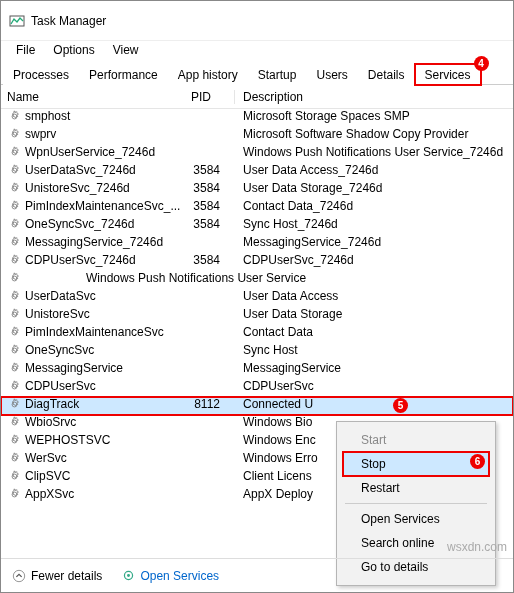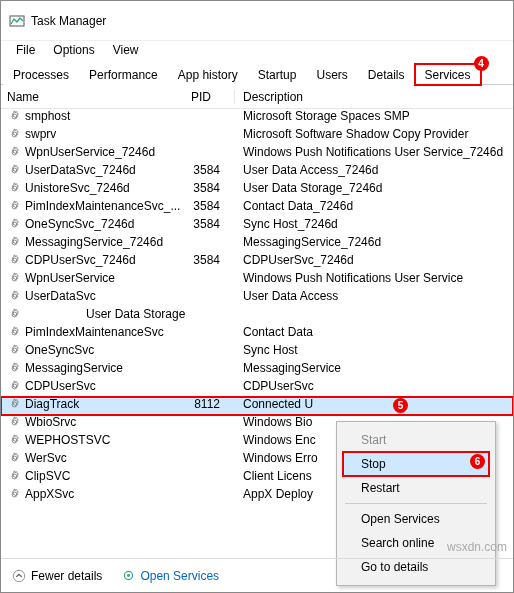--- a/index.html
+++ b/index.html
@@ -176,21 +176,20 @@
       <span class="pid">3584</span>
       <span class="desc">CDPUserSvc_7246d</span>
     </div>
     <div class="row">
       <span class="svc-icon">
         <svg class="gear-svg" viewBox="0 0 16 16">
           <path d="M8 5a3 3 0 100 6 3 3 0 000-6z" fill="none" stroke="#777" stroke-width="1"></path>
           <path d="M8 1l1 2 2-1 0 2 2 1-2 1 1 2-2 0-1 2-1-2-2 0 1-2-2-1 2-1 0-2 2 1z" fill="none" stroke="#777" stroke-width="0.8"></path>
         </svg>
       </span>
-      <span class="name">WpnUserService</span>
       <span class="pid"></span>
       <span class="desc">Windows Push Notifications User Service</span>
     </div>
     <div class="row">
       <span class="svc-icon">
         <svg class="gear-svg" viewBox="0 0 16 16">
           <path d="M8 5a3 3 0 100 6 3 3 0 000-6z" fill="none" stroke="#777" stroke-width="1"></path>
           <path d="M8 1l1 2 2-1 0 2 2 1-2 1 1 2-2 0-1 2-1-2-2 0 1-2-2-1 2-1 0-2 2 1z" fill="none" stroke="#777" stroke-width="0.8"></path>
         </svg>
       </span>
@@ -198,20 +197,21 @@
       <span class="pid"></span>
       <span class="desc">User Data Access</span>
     </div>
     <div class="row">
       <span class="svc-icon">
         <svg class="gear-svg" viewBox="0 0 16 16">
           <path d="M8 5a3 3 0 100 6 3 3 0 000-6z" fill="none" stroke="#777" stroke-width="1"></path>
           <path d="M8 1l1 2 2-1 0 2 2 1-2 1 1 2-2 0-1 2-1-2-2 0 1-2-2-1 2-1 0-2 2 1z" fill="none" stroke="#777" stroke-width="0.8"></path>
         </svg>
       </span>
+      <span class="name">UnistoreSvc</span>
       <span class="pid"></span>
       <span class="desc">User Data Storage</span>
     </div>
     <div class="row">
       <span class="svc-icon">
         <svg class="gear-svg" viewBox="0 0 16 16">
           <path d="M8 5a3 3 0 100 6 3 3 0 000-6z" fill="none" stroke="#777" stroke-width="1"></path>
           <path d="M8 1l1 2 2-1 0 2 2 1-2 1 1 2-2 0-1 2-1-2-2 0 1-2-2-1 2-1 0-2 2 1z" fill="none" stroke="#777" stroke-width="0.8"></path>
         </svg>
       </span>

